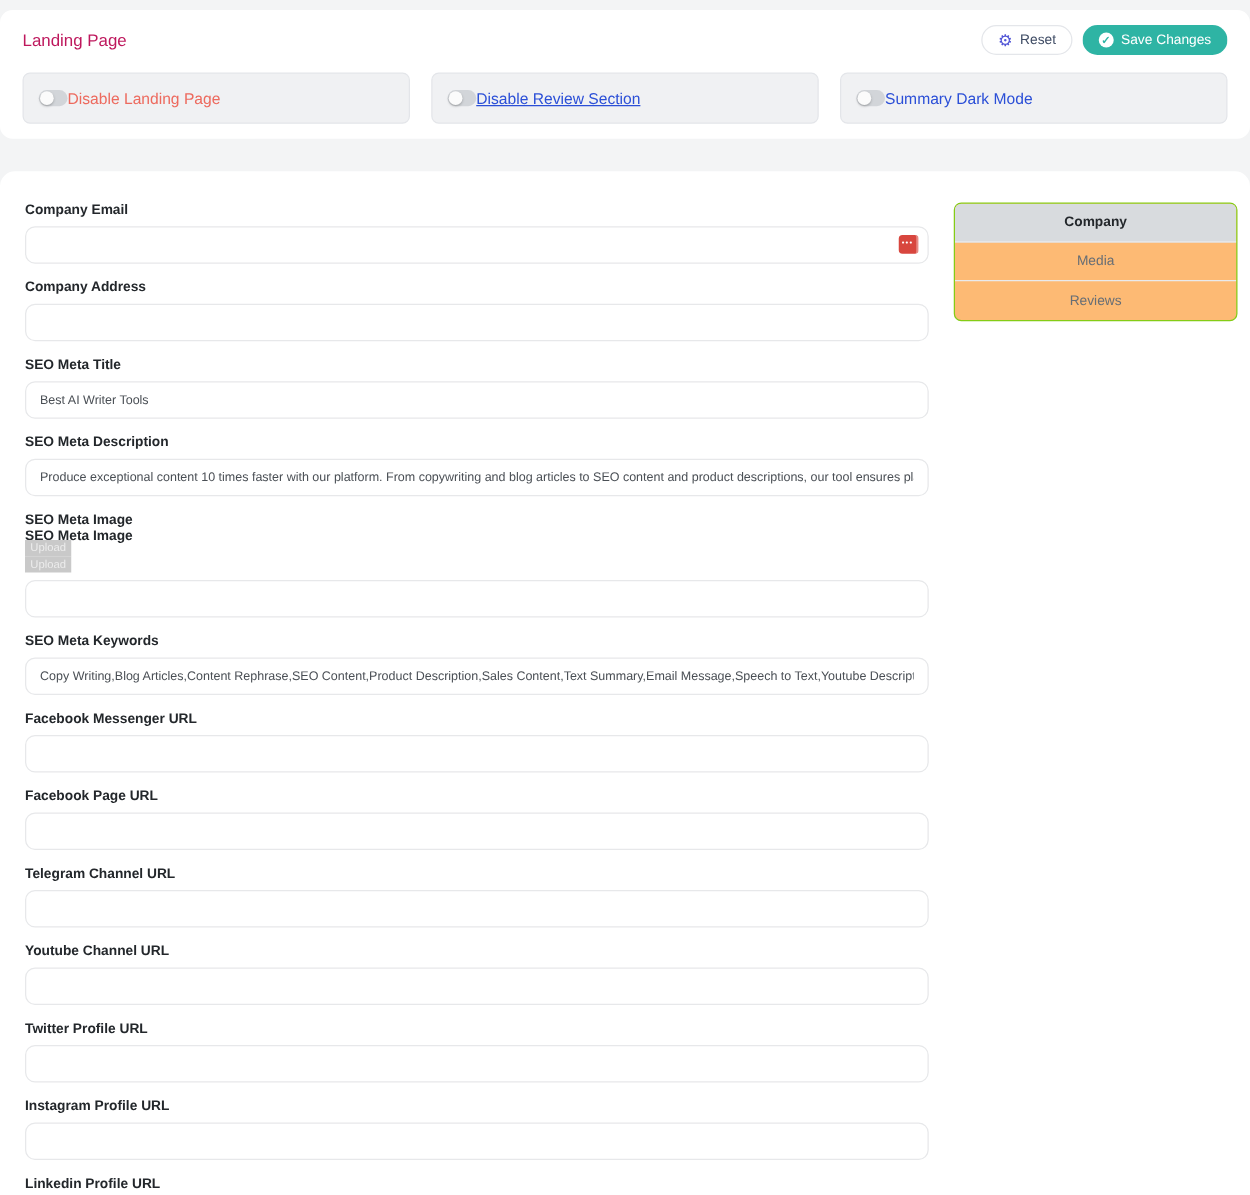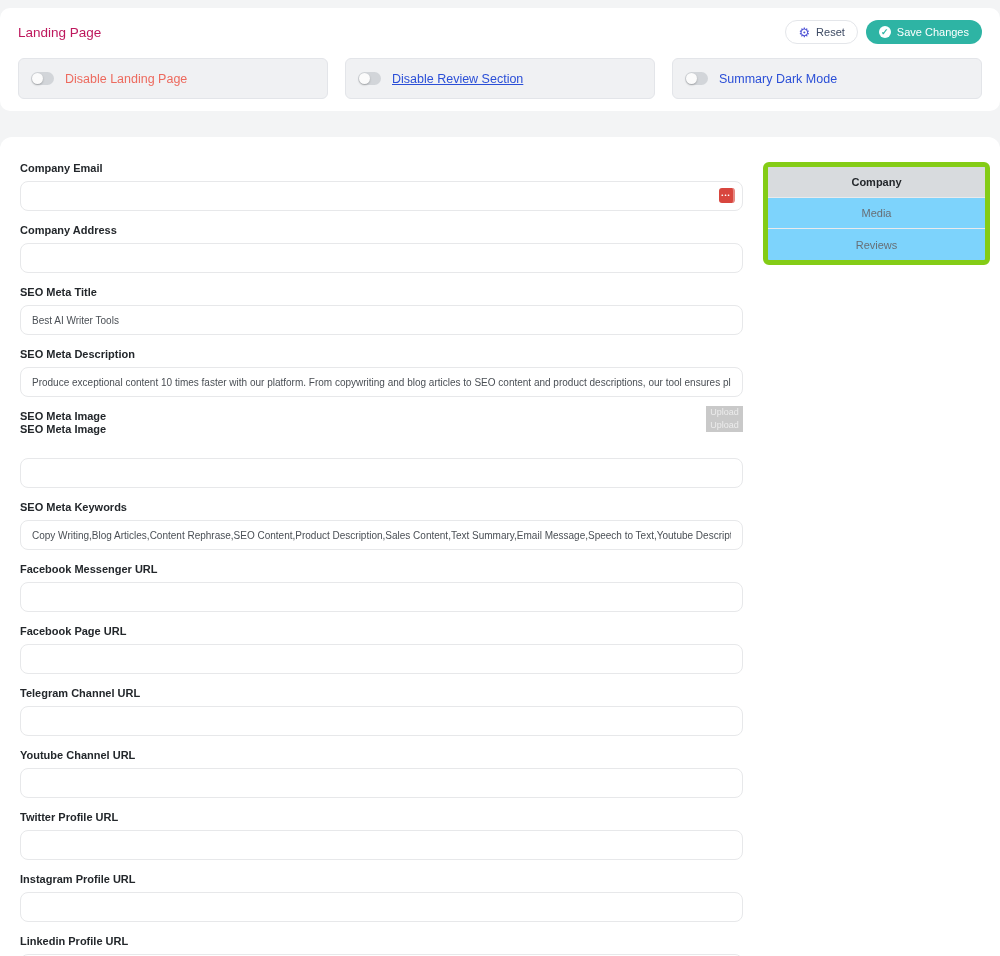--- a/index.html
+++ b/index.html
@@ -43,21 +43,21 @@
     font-size: 9px; line-height: 12px; text-align: center; font-weight: 700;
   }
 
   
   .toggle-row { display: flex; gap: 17px; }
   .toggle-card {
     flex: 1; height: 41px;
     background: #f0f1f3;
     border: 1px solid #e3e5e9;
     border-radius: 6px;
-    display: flex; align-items: center; gap: 11px;
+    display: flex; align-items: center; 
     padding: 0 12px;
     cursor: pointer;
   }
   .switch {
     position: relative; width: 23px; height: 13px;
     background: #d2d5d9; border-radius: 7px; flex: none;
   }
   .switch .knob {
     position: absolute; left: 1px; top: 1px;
     width: 11px; height: 11px; border-radius: 50%;
@@ -91,36 +91,37 @@
   .autofill-icon {
     position: absolute; right: 8px; top: 7px;
     width: 16px; height: 15px; border-radius: 3px;
     background: #d8463e;
     color: #ffffff; font-size: 6px; letter-spacing: 1px;
     line-height: 15px; text-align: center;
     border-right: 2px solid #e78a84;
   }
   .image-label-row {
     display: flex; justify-content: space-between; align-items: flex-start;
-    margin-bottom: 22px;
+    margin-bottom: 6px;
+    flex-direction: column;
   }
   .image-labels .field-label { margin-bottom: 0; }
   .upload-stack { display: flex; flex-direction: column; margin-top: -4px; justify-content: center; }
   .upload-btn {
     width: 37px; height: 13px;
     background: #c9c9c9; color: #ececec;
     font-size: 9px; line-height: 13px; text-align: center;
     cursor: pointer;
   }
 
   
   .sidebar-col { width: 227px; }
   .list-group {
-    border: 5px solid #84cc16; border-radius: 6px; overflow: hidden;
-    background: #7dd3fc;
+    border: 1px solid #84cc16; border-radius: 6px; overflow: hidden;
+    background: #fdba74;
   }
   .list-item {
     height: 31px; display: flex; align-items: center; justify-content: center;
     font-size: 11px; color: #676e75; cursor: pointer;
     border-bottom: 1px solid #e9eaec;
   }
   .list-item:last-child { border-bottom: none; }
   .list-item.active {
     background: #d8dbde; color: #23272b; font-weight: 700;
   }

